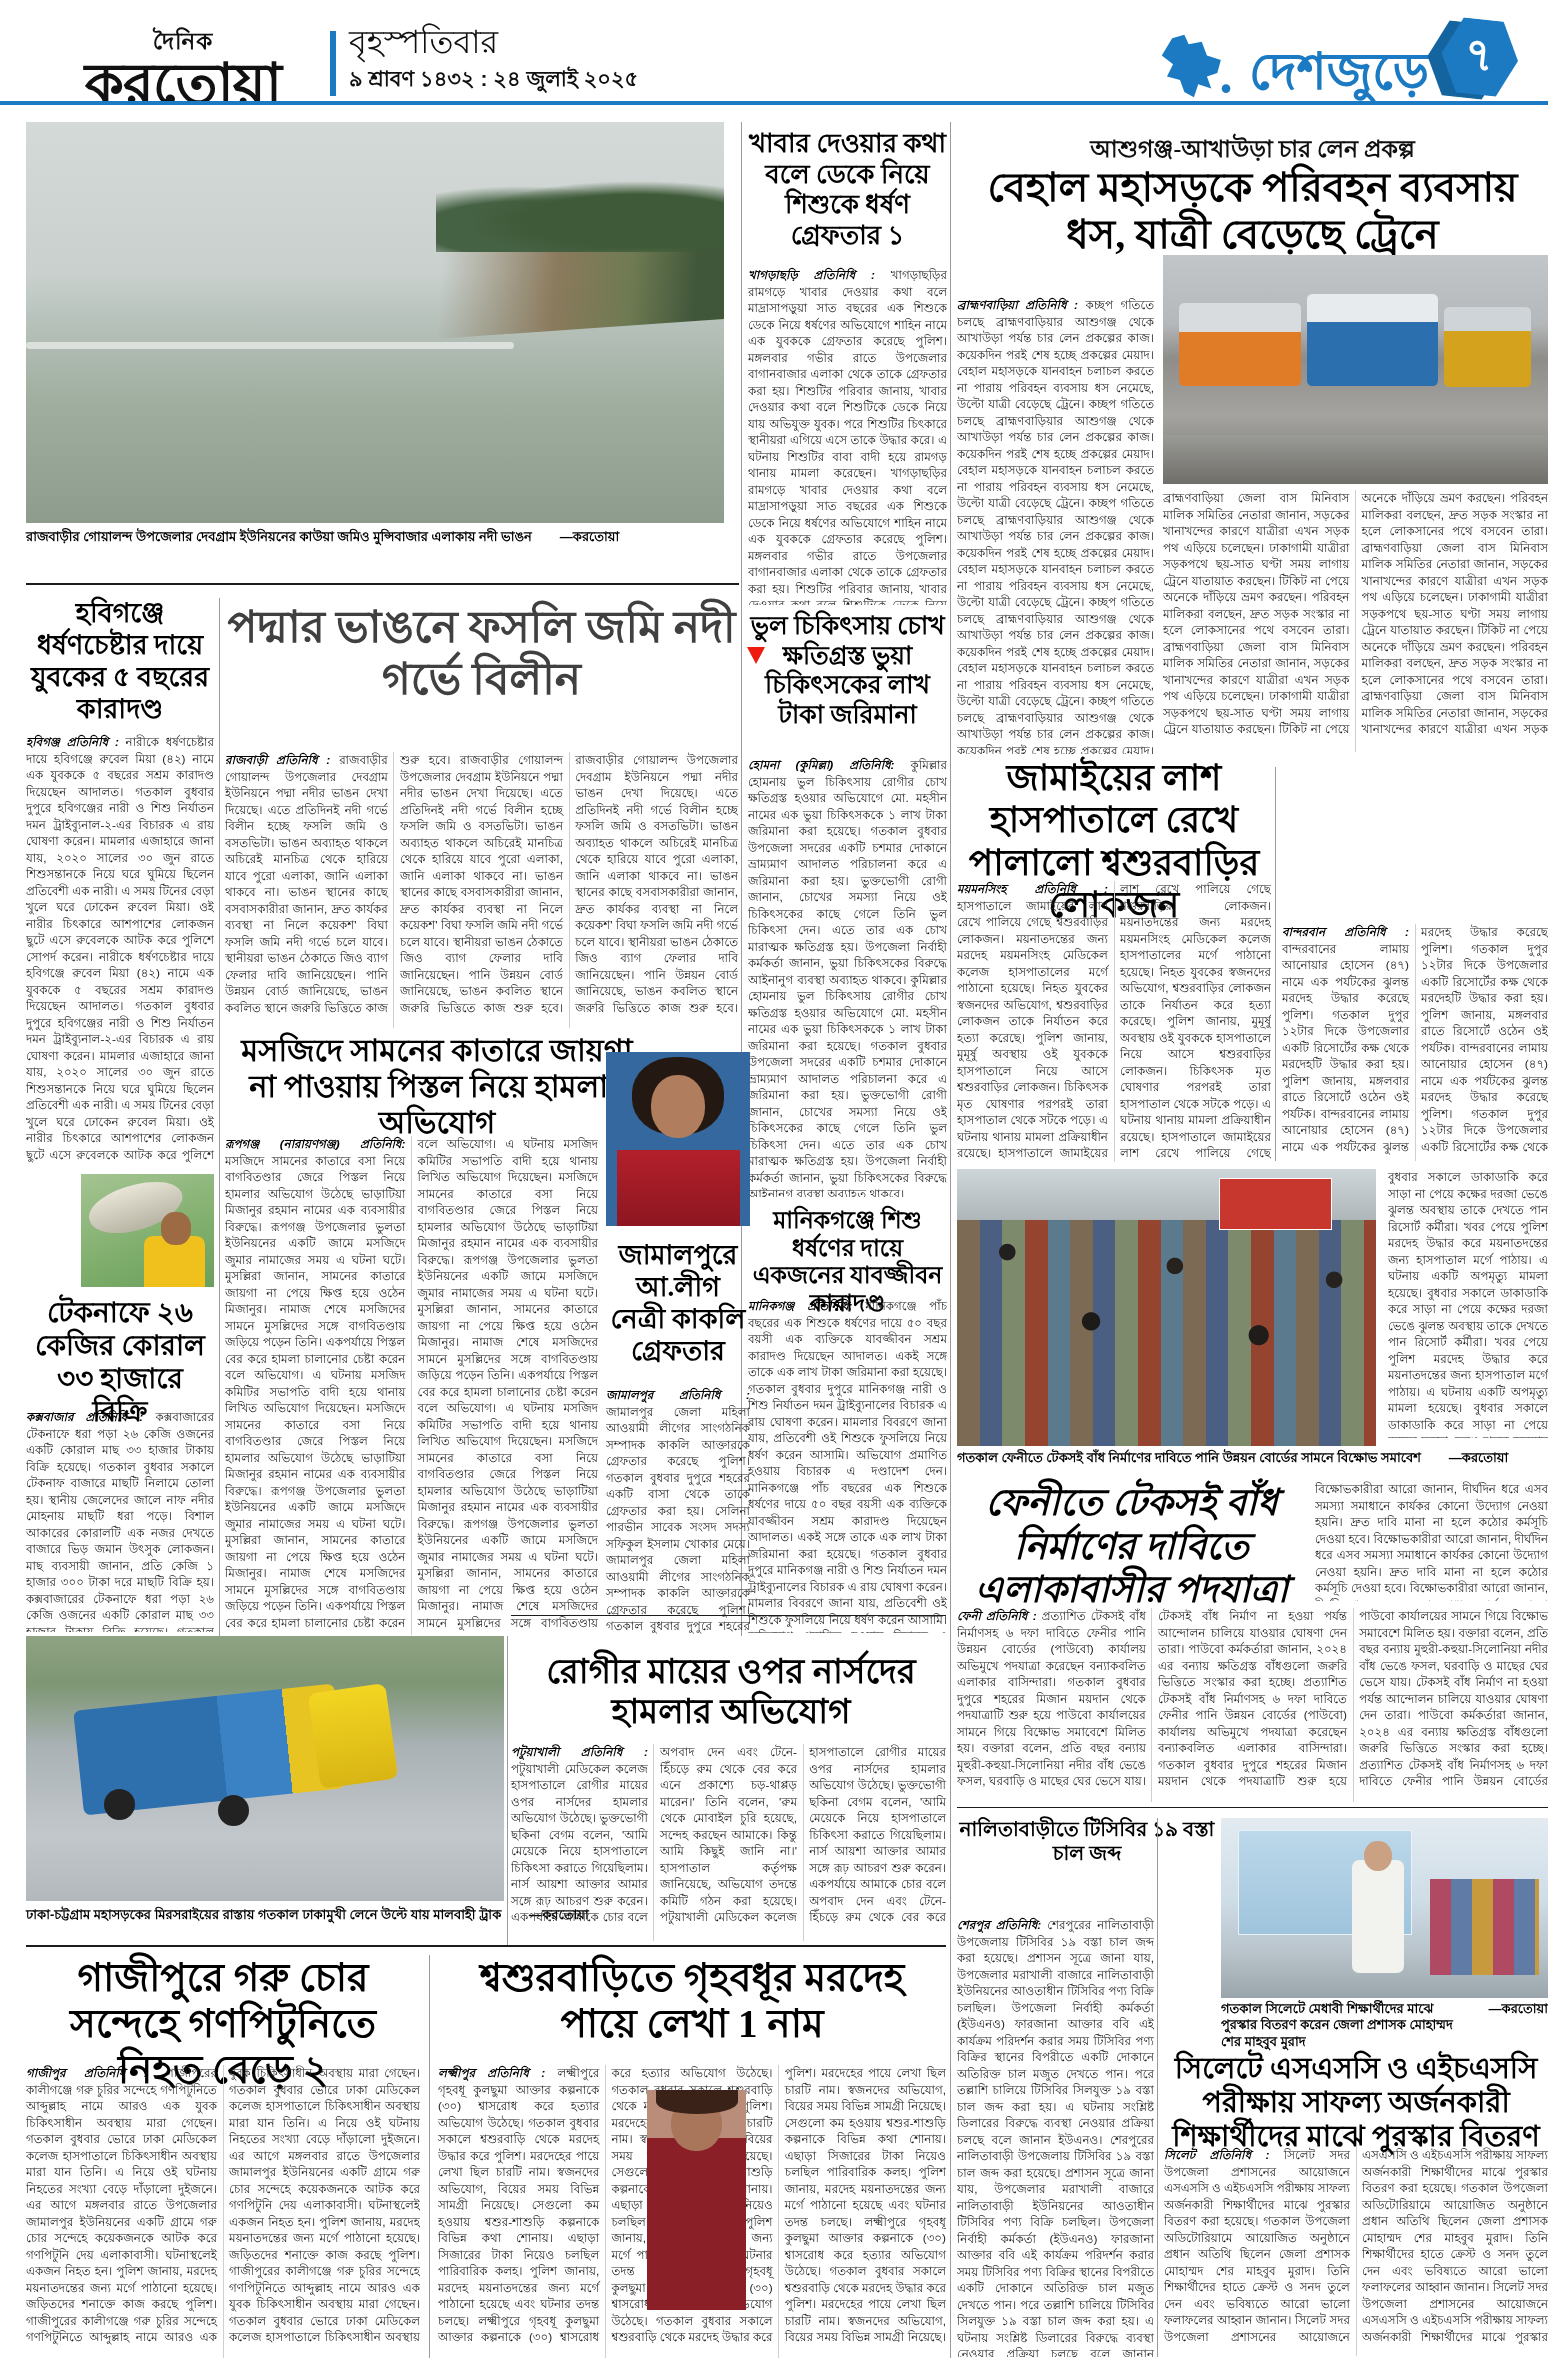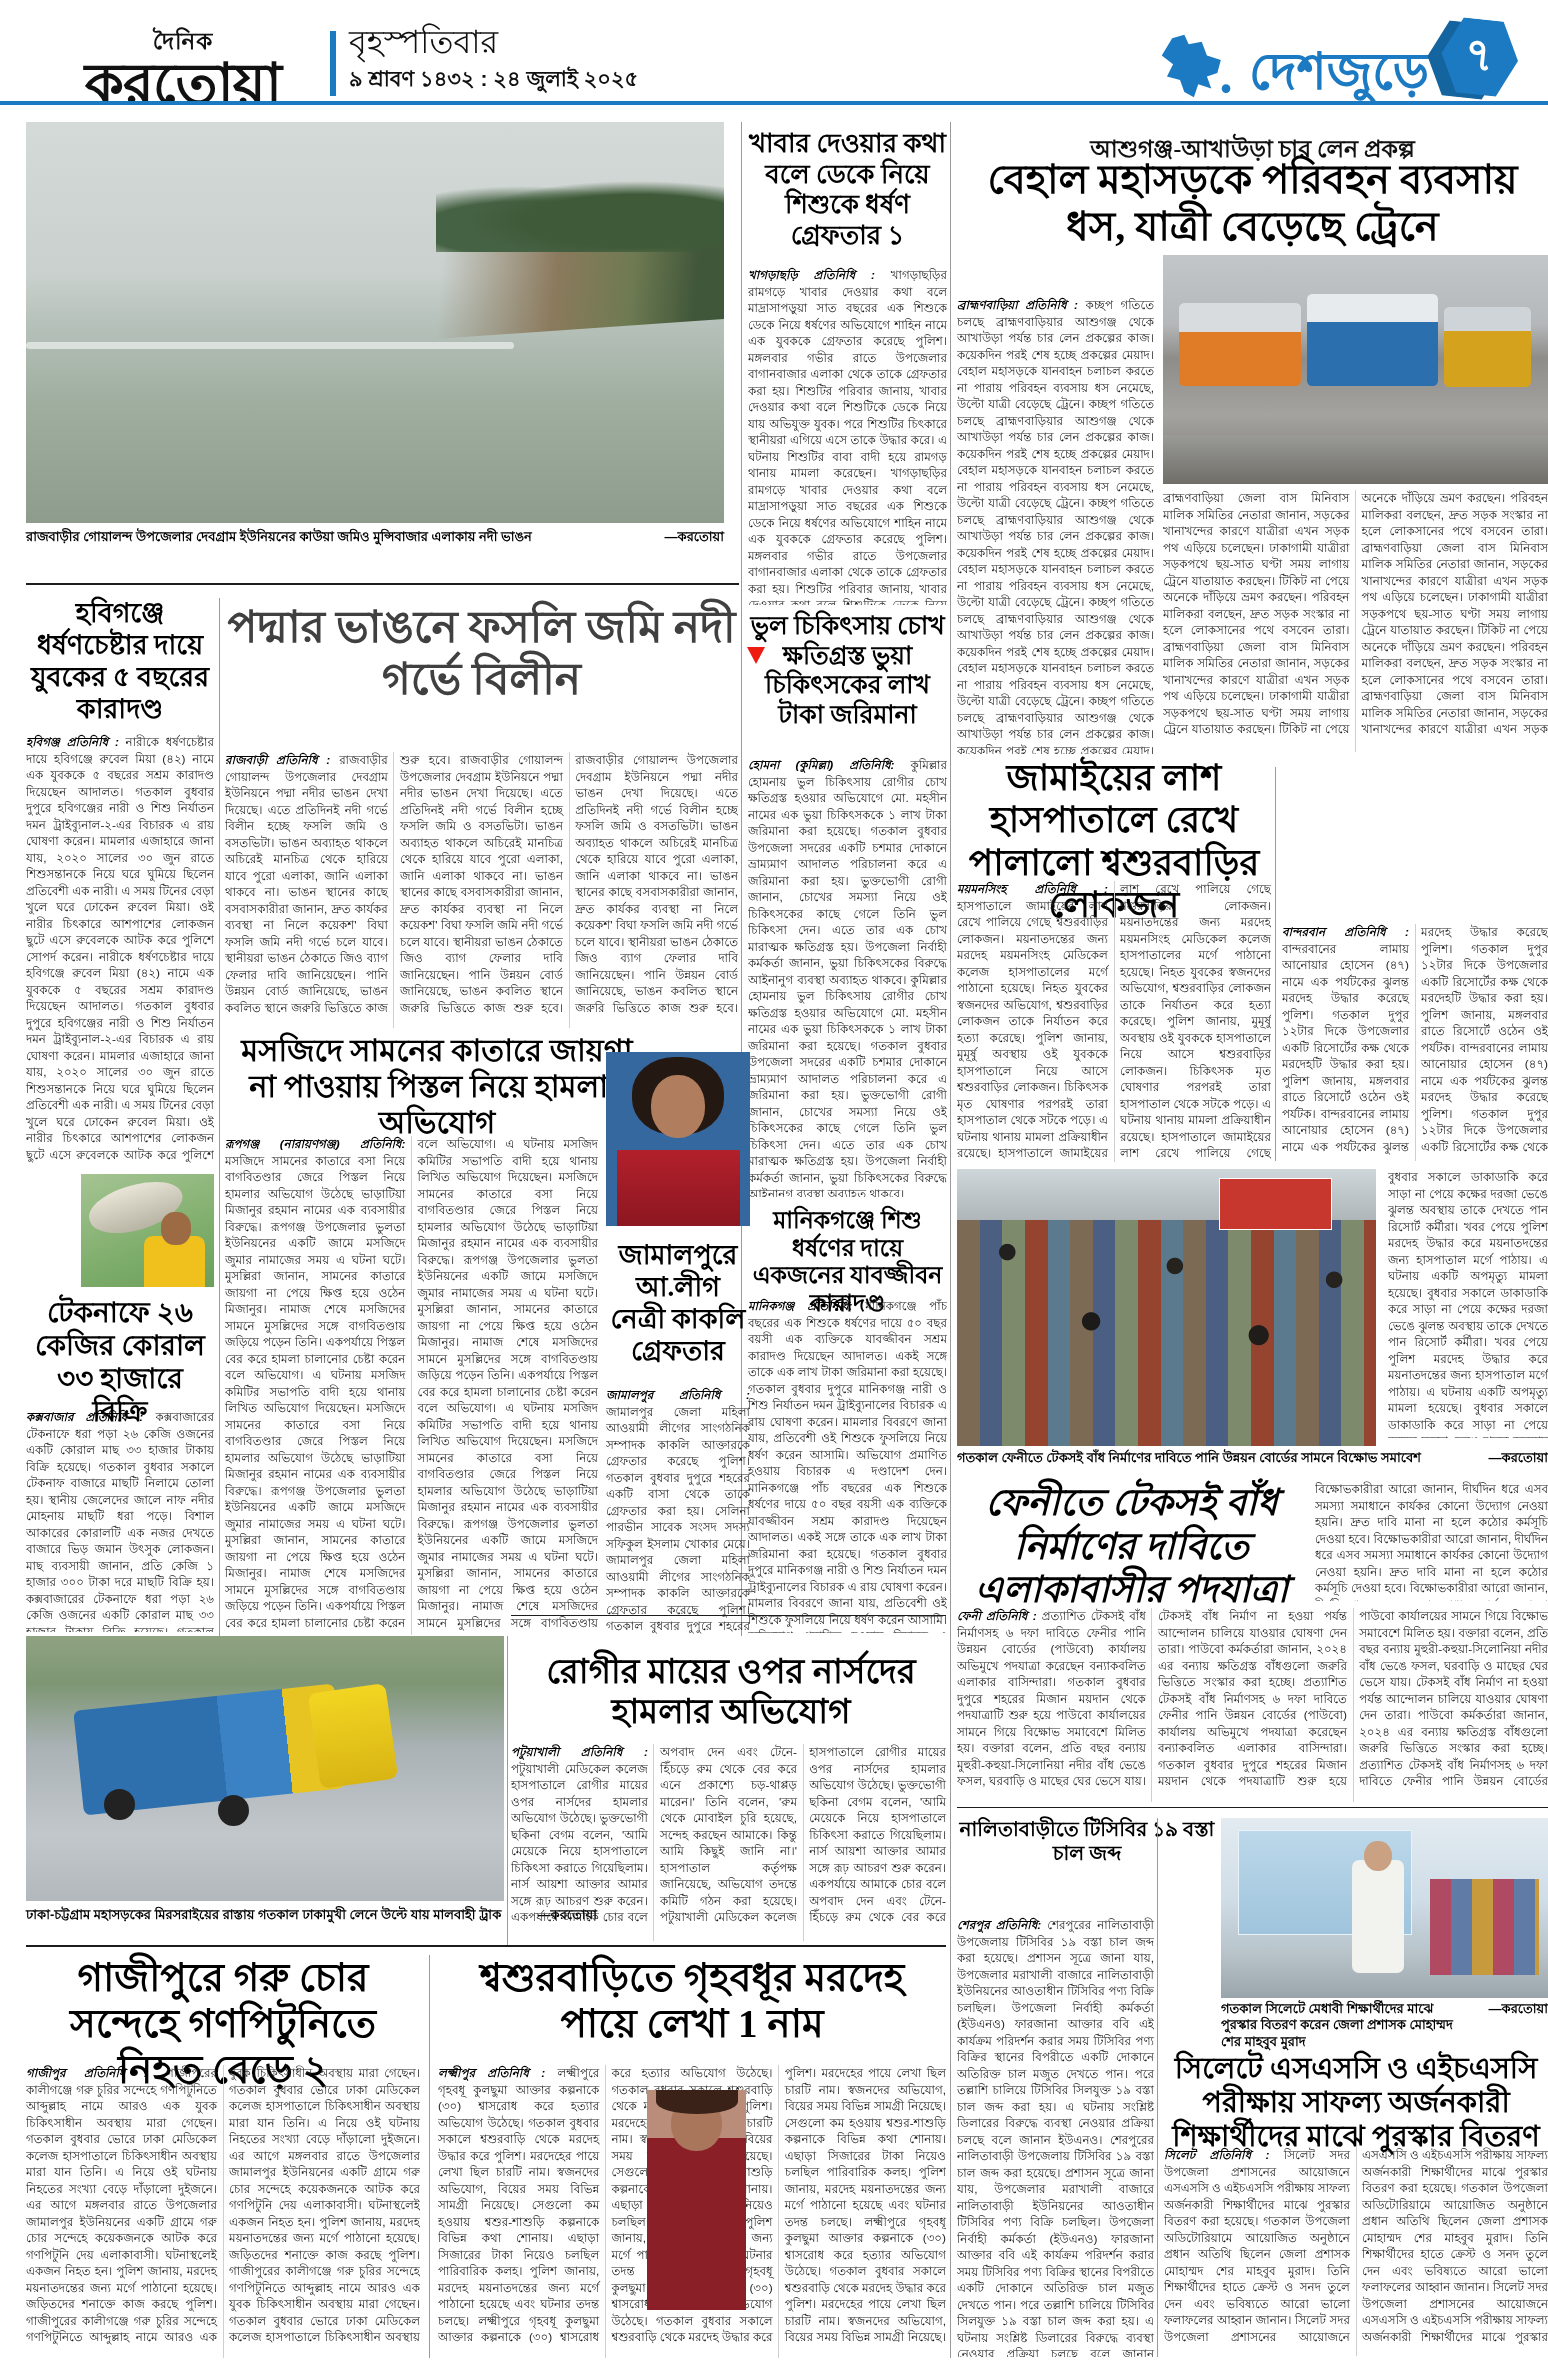--- a/index.html
+++ b/index.html
@@ -8,21 +8,21 @@
         font-family:"Liberation Sans",sans-serif;color:#111}
   .abs{position:absolute}
   .hl{font-weight:bold;text-align:center;line-height:1.18;color:#000;font-family:"Liberation Serif",serif}
   .red{color:#404040}
   .italic{font-style:italic}
   .kicker{font-weight:bold;text-align:center;font-family:"Liberation Serif",serif}
   .body{font-size:11.8px;line-height:1.4;text-align:justify;overflow:hidden;
         column-gap:12.2px;column-fill:auto;column-rule:0.9px solid #cfcfcf;color:#1c1c1c}
   .cols2{column-count:2}.cols3{column-count:3}
   .byline{font-weight:bold;font-style:italic;color:#000}
-  .caption{font-size:13px;font-weight:bold;display:flex;justify-content:space-between;gap:28px;line-height:1.25;color:#000}
+  .caption{font-size:13px;font-weight:bold;display:flex;gap:28px;line-height:1.25;color:#000}
   .caption .credit{white-space:nowrap}
   .photo{position:absolute;overflow:hidden}
   .vrule{position:absolute;width:0.9px;background:#9a9a9a}
   .hrule{position:absolute;height:1.7px;background:#1c1c1c}
   
   .brand-top{font-size:23px;font-weight:bold;text-align:center;letter-spacing:0.9px}
   .brand{font-size:56px;font-weight:900;line-height:.95;letter-spacing:-0.9px;font-family:Liberation Mono, monospace}
   .vbar{position:absolute;width:6.1px;background:#1b7ac2}
   .day{font-size:32px;font-weight:normal;font-family:"Liberation Serif",serif;line-height:1.05}
   .date{font-size:21px;font-weight:bold;margin-top:3.5px}
@@ -171,21 +171,21 @@
   <h2 class="abs hl" style="left:515px;top:1652px;width:432px;font-size:34px">রোগীর মায়ের ওপর নার্সদের হামলার অভিযোগ</h2>
   <p class="abs body cols3" style="left:511px;top:1744px;width:435px;height:197px">
     <span class="byline">পটুয়াখালী প্রতিনিধি :</span>
     <span>পটুয়াখালী মেডিকেল কলেজ হাসপাতালে রোগীর মায়ের ওপর নার্সদের হামলার অভিযোগ উঠেছে। ভুক্তভোগী ছকিনা বেগম বলেন, 'আমি মেয়েকে নিয়ে হাসপাতালে চিকিৎসা করাতে গিয়েছিলাম। নার্স আয়শা আক্তার আমার সঙ্গে রূঢ় আচরণ শুরু করেন। একপর্যায়ে আমাকে চোর বলে অপবাদ দেন এবং টেনে-হিঁচড়ে রুম থেকে বের করে এনে প্রকাশ্যে চড়-থাপ্পড় মারেন।' তিনি বলেন, 'রুম থেকে মোবাইল চুরি হয়েছে, সন্দেহ করছেন আমাকে। কিন্তু আমি কিছুই জানি না।' হাসপাতাল কর্তৃপক্ষ জানিয়েছে, অভিযোগ তদন্তে কমিটি গঠন করা হয়েছে। পটুয়াখালী মেডিকেল কলেজ হাসপাতালে রোগীর মায়ের ওপর নার্সদের হামলার অভিযোগ উঠেছে। ভুক্তভোগী ছকিনা বেগম বলেন, 'আমি মেয়েকে নিয়ে হাসপাতালে চিকিৎসা করাতে গিয়েছিলাম। নার্স আয়শা আক্তার আমার সঙ্গে রূঢ় আচরণ শুরু করেন। একপর্যায়ে আমাকে চোর বলে অপবাদ দেন এবং টেনে-হিঁচড়ে রুম থেকে বের করে এনে প্রকাশ্যে চড়-থাপ্পড় মারেন।' তিনি বলেন, 'রুম থেকে মোবাইল চুরি হয়েছে, সন্দেহ করছেন আমাকে। কিন্তু আমি কিছুই জানি না।' হাসপাতাল কর্তৃপক্ষ জানিয়েছে, অভিযোগ তদন্তে কমিটি গঠন করা হয়েছে।</span>
   </p>
   <div class="vrule" style="left:507px;top:1636px;height:309px"></div>
 
   <div class="vrule" style="left:950px;top:122px;height:2236px"></div>
 
   <div class="abs kicker" style="left:957px;top:131px;width:591px;font-size:23.5px">আশুগঞ্জ-আখাউড়া চার লেন প্রকল্প</div>
-  <h1 class="abs hl" style="left:957px;top:156px;width:591px;font-size:40px">বেহাল মহাসড়কে পরিবহন ব্যবসায় ধস, যাত্রী বেড়েছে ট্রেনে</h1>
+  <h1 class="abs hl" style="left:957px;top:164px;width:591px;font-size:40px">বেহাল মহাসড়কে পরিবহন ব্যবসায় ধস, যাত্রী বেড়েছে ট্রেনে</h1>
   <p class="abs body" style="left:957px;top:297px;width:197px;height:457px">
     <span class="byline">ব্রাহ্মণবাড়িয়া প্রতিনিধি :</span>
     <span>কচ্ছপ গতিতে চলছে ব্রাহ্মণবাড়িয়ার আশুগঞ্জ থেকে আখাউড়া পর্যন্ত চার লেন প্রকল্পের কাজ। কয়েকদিন পরই শেষ হচ্ছে প্রকল্পের মেয়াদ। বেহাল মহাসড়কে যানবাহন চলাচল করতে না পারায় পরিবহন ব্যবসায় ধস নেমেছে, উল্টো যাত্রী বেড়েছে ট্রেনে। কচ্ছপ গতিতে চলছে ব্রাহ্মণবাড়িয়ার আশুগঞ্জ থেকে আখাউড়া পর্যন্ত চার লেন প্রকল্পের কাজ। কয়েকদিন পরই শেষ হচ্ছে প্রকল্পের মেয়াদ। বেহাল মহাসড়কে যানবাহন চলাচল করতে না পারায় পরিবহন ব্যবসায় ধস নেমেছে, উল্টো যাত্রী বেড়েছে ট্রেনে। কচ্ছপ গতিতে চলছে ব্রাহ্মণবাড়িয়ার আশুগঞ্জ থেকে আখাউড়া পর্যন্ত চার লেন প্রকল্পের কাজ। কয়েকদিন পরই শেষ হচ্ছে প্রকল্পের মেয়াদ। বেহাল মহাসড়কে যানবাহন চলাচল করতে না পারায় পরিবহন ব্যবসায় ধস নেমেছে, উল্টো যাত্রী বেড়েছে ট্রেনে। কচ্ছপ গতিতে চলছে ব্রাহ্মণবাড়িয়ার আশুগঞ্জ থেকে আখাউড়া পর্যন্ত চার লেন প্রকল্পের কাজ। কয়েকদিন পরই শেষ হচ্ছে প্রকল্পের মেয়াদ। বেহাল মহাসড়কে যানবাহন চলাচল করতে না পারায় পরিবহন ব্যবসায় ধস নেমেছে, উল্টো যাত্রী বেড়েছে ট্রেনে। কচ্ছপ গতিতে চলছে ব্রাহ্মণবাড়িয়ার আশুগঞ্জ থেকে আখাউড়া পর্যন্ত চার লেন প্রকল্পের কাজ। কয়েকদিন পরই শেষ হচ্ছে প্রকল্পের মেয়াদ। বেহাল মহাসড়কে যানবাহন চলাচল করতে না পারায় পরিবহন ব্যবসায় ধস নেমেছে, উল্টো যাত্রী বেড়েছে ট্রেনে।</span>
   </p>
   <div class="photo" style="left:1163px;top:255px;width:385px;height:229px;background:linear-gradient(180deg,#c3c6c9 0%,#b5b8ba 30%,#8e8d89 45%,#a5a3a0 70%,#75746f 100%)">
     <div class="abs" style="left:15.7px;top:48px;width:122px;height:83px;background:linear-gradient(180deg,#d9dcde 0 35%,#e07b28 35%);border-radius:5.2px"></div>
     <div class="abs" style="left:144px;top:39px;width:131px;height:92px;background:linear-gradient(180deg,#e8ebee 0 30%,#2b6fae 30%);border-radius:5.2px"></div>
     <div class="abs" style="left:281px;top:52px;width:87px;height:80px;background:linear-gradient(180deg,#cfd4d8 0 30%,#d4a21d 30%);border-radius:5.2px"></div>
     <div class="abs" style="left:0;bottom:0;width:100%;height:49px;background:linear-gradient(180deg,#9a9a96,#6f6e69)"></div>
   </div>

